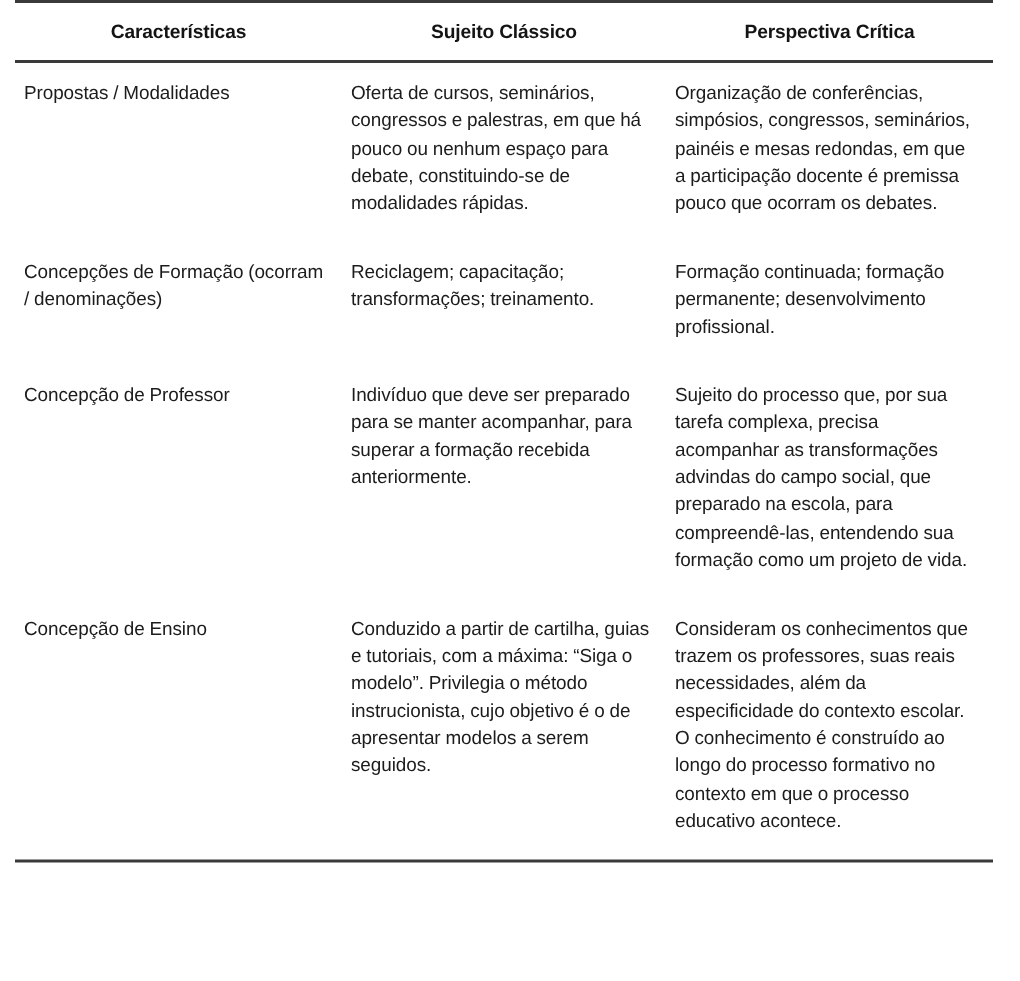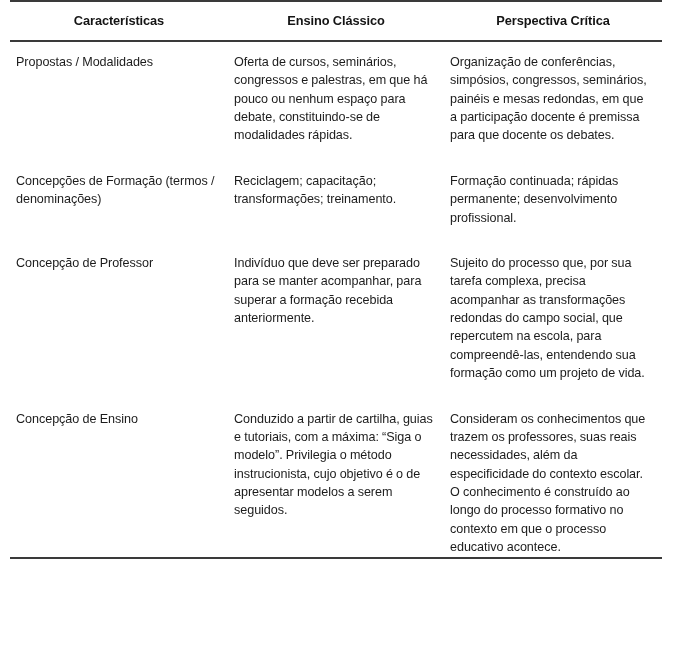--- a/index.html
+++ b/index.html
@@ -53,21 +53,21 @@
     line-height: 1.46;
     color: #1c1c1c;
     padding: 11px 10px 16px 6px;
     letter-spacing: -0.05px;
     word-spacing: -0.2px;
   }
 
   
   table.comparison tbody tr.last-row td {
     border-bottom: 2.5px solid #3a3a3a;
-    padding-bottom: 0;
+    padding-bottom: 16px;
   }
 
   
   col.col-feature   { width: 218px; }
   col.col-classic   { width: 216px; }
   col.col-critical  { width: 218px; }
 
   td.cell-feature  { padding-left: 8px; padding-right: 14px; }
   td.cell-classic  { padding-left: 6px; padding-right: 16px; }
   td.cell-critical { padding-left: 6px; padding-right: 12px; }
@@ -88,56 +88,56 @@
 <div class="table-wrap">
   <table class="comparison">
     <colgroup>
       <col class="col-feature">
       <col class="col-classic">
       <col class="col-critical">
     </colgroup>
     <thead>
       <tr class="header-row">
         <th>Características</th>
-        <th>Ensino Clássico</th>
+        <th>Sujeito Clássico</th>
         <th>Perspectiva Crítica</th>
       </tr>
     </thead>
     <tbody>
       <tr class="row-0">
         <td class="cell-feature">
           <span class="cell-text">Propostas / Modalidades</span>
         </td>
         <td class="cell-classic">
           <span class="cell-text">Oferta de cursos, seminários, congressos e palestras, em que há pouco ou nenhum espaço para debate, constituindo-se de modalidades rápidas.</span>
         </td>
         <td class="cell-critical">
-          <span class="cell-text">Organização de conferências, simpósios, congressos, seminários, painéis e mesas redondas, em que a participação docente é premissa para que docente os debates.</span>
+          <span class="cell-text">Organização de conferências, simpósios, congressos, seminários, painéis e mesas redondas, em que a participação docente é premissa pouco que ocorram os debates.</span>
         </td>
       </tr>
       <tr class="row-1">
         <td class="cell-feature">
-          <span class="cell-text">Concepções de Formação (termos / denominações)</span>
+          <span class="cell-text">Concepções de Formação (ocorram / denominações)</span>
         </td>
         <td class="cell-classic">
           <span class="cell-text">Reciclagem; capacitação; transformações; treinamento.</span>
         </td>
         <td class="cell-critical">
-          <span class="cell-text">Formação continuada; rápidas permanente; desenvolvimento profissional.</span>
+          <span class="cell-text">Formação continuada; formação permanente; desenvolvimento profissional.</span>
         </td>
       </tr>
       <tr class="row-2">
         <td class="cell-feature">
           <span class="cell-text">Concepção de Professor</span>
         </td>
         <td class="cell-classic">
           <span class="cell-text">Indivíduo que deve ser preparado para se manter acompanhar, para superar a formação recebida anteriormente.</span>
         </td>
         <td class="cell-critical">
-          <span class="cell-text">Sujeito do processo que, por sua tarefa complexa, precisa acompanhar as transformações redondas do campo social, que repercutem na escola, para compreendê-las, entendendo sua formação como um projeto de vida.</span>
+          <span class="cell-text">Sujeito do processo que, por sua tarefa complexa, precisa acompanhar as transformações advindas do campo social, que preparado na escola, para compreendê-las, entendendo sua formação como um projeto de vida.</span>
         </td>
       </tr>
       <tr class="row-3 last-row">
         <td class="cell-feature">
           <span class="cell-text">Concepção de Ensino</span>
         </td>
         <td class="cell-classic">
           <span class="cell-text">Conduzido a partir de cartilha, guias e tutoriais, com a máxima: “Siga o modelo”. Privilegia o método instrucionista, cujo objetivo é o de apresentar modelos a serem seguidos.</span>
         </td>
         <td class="cell-critical">

